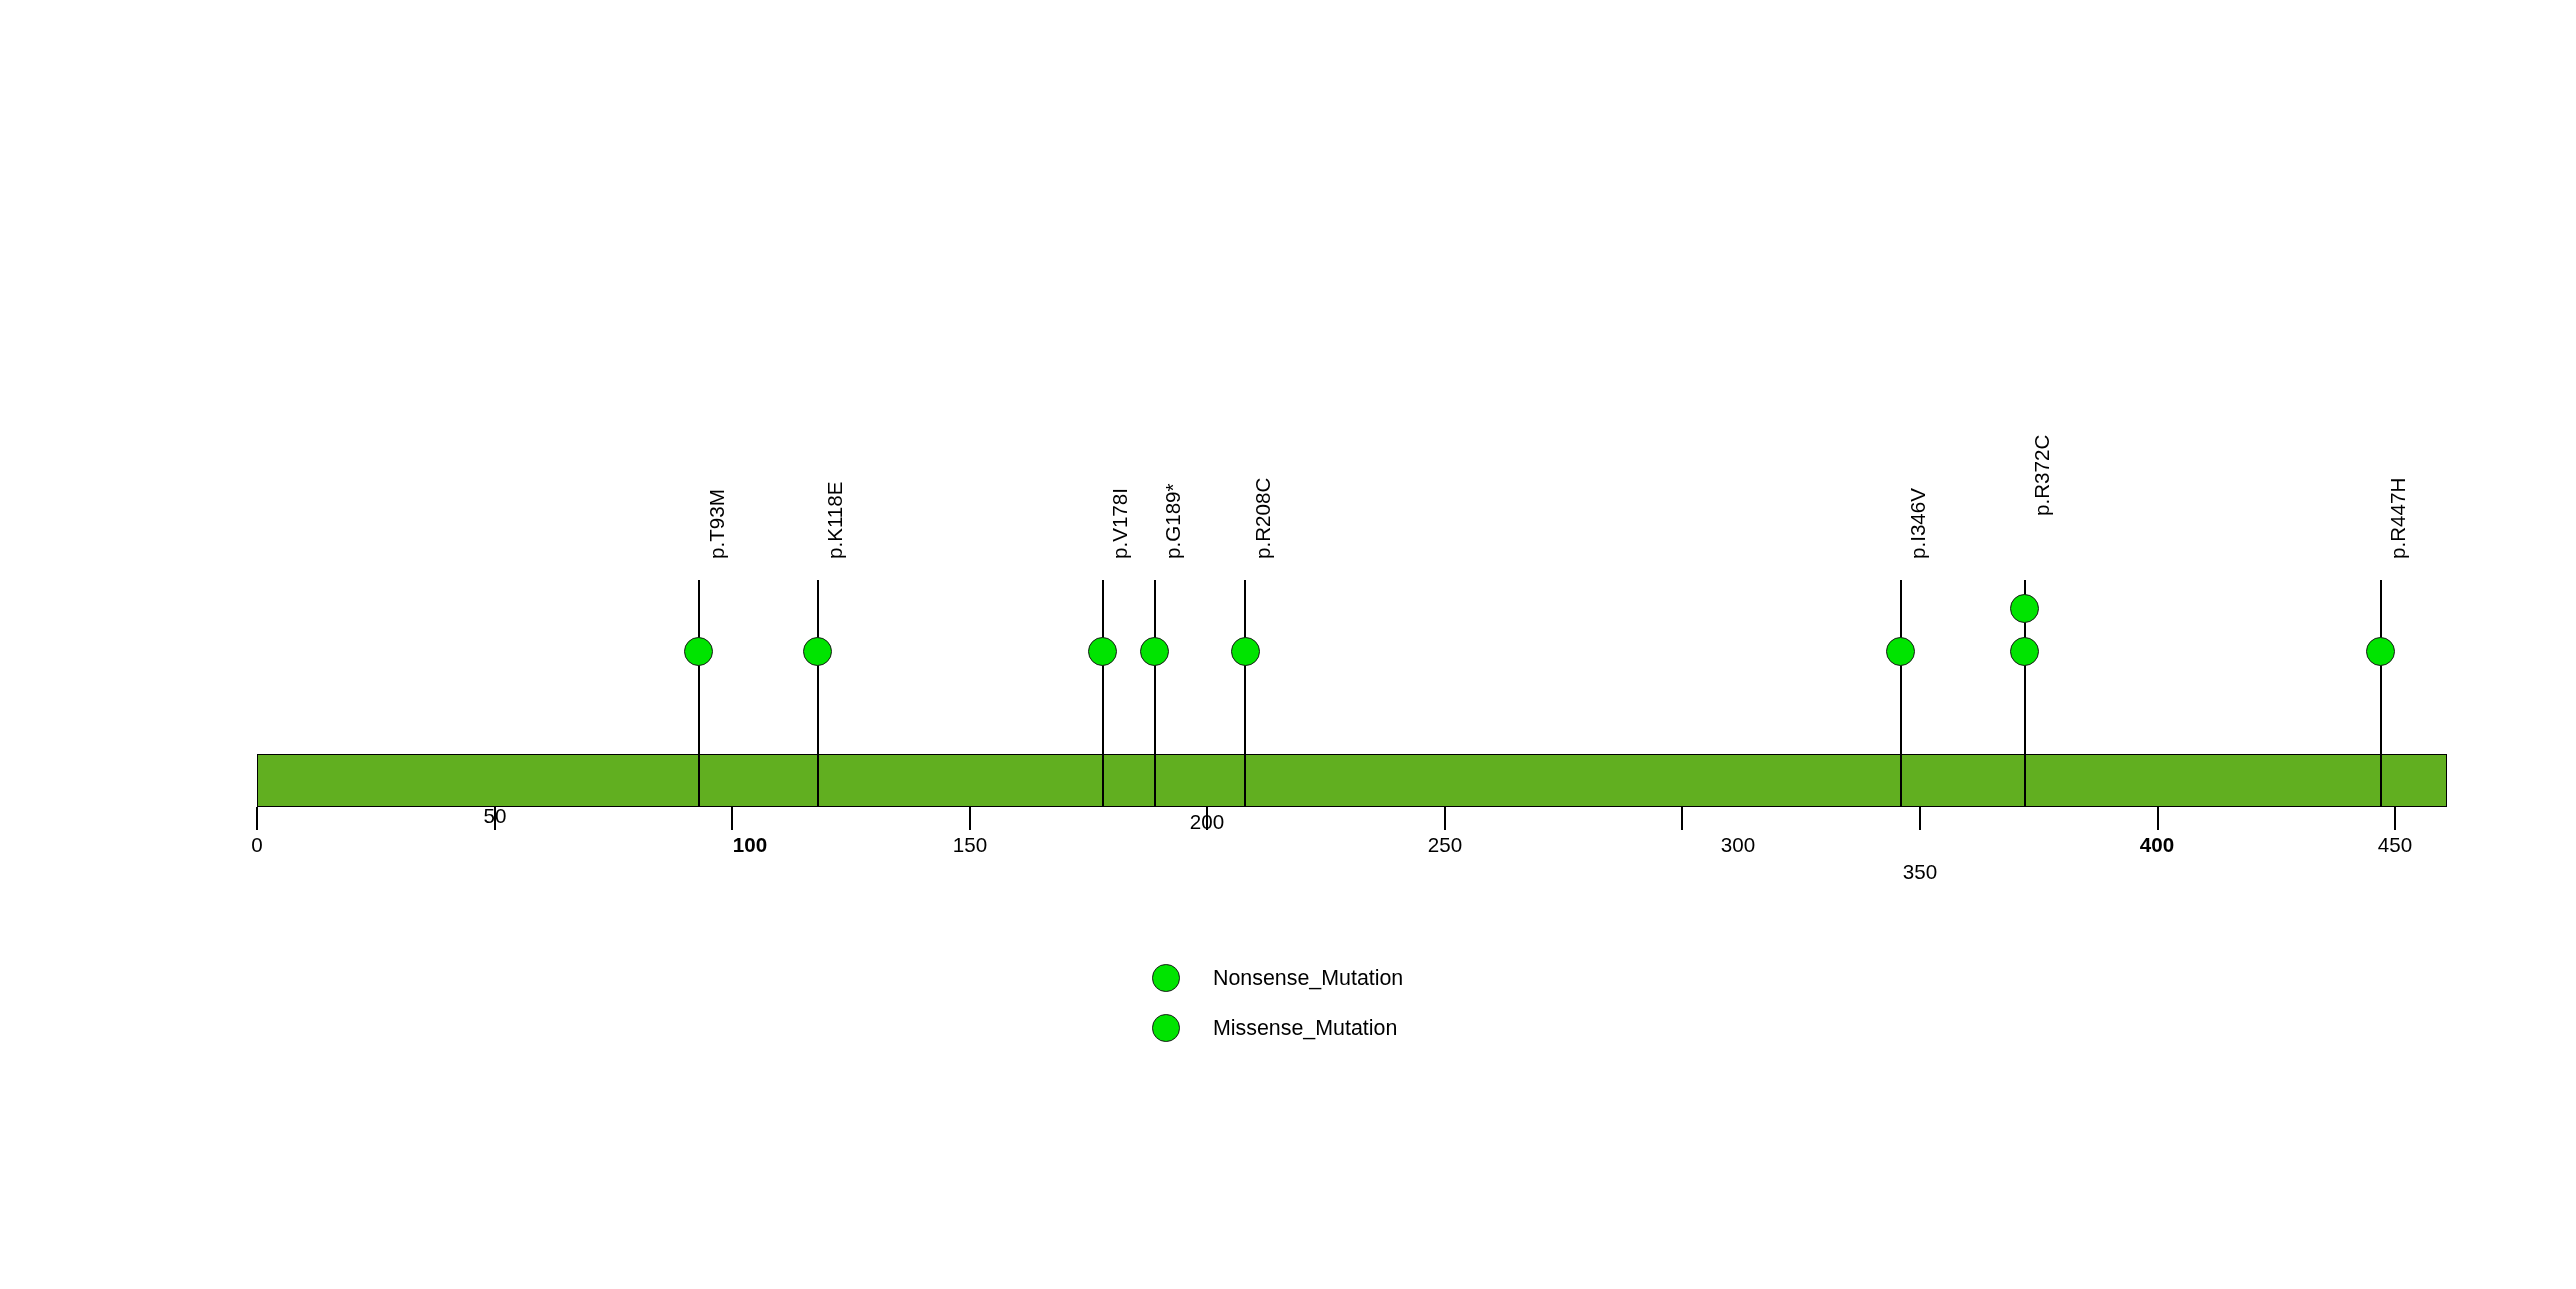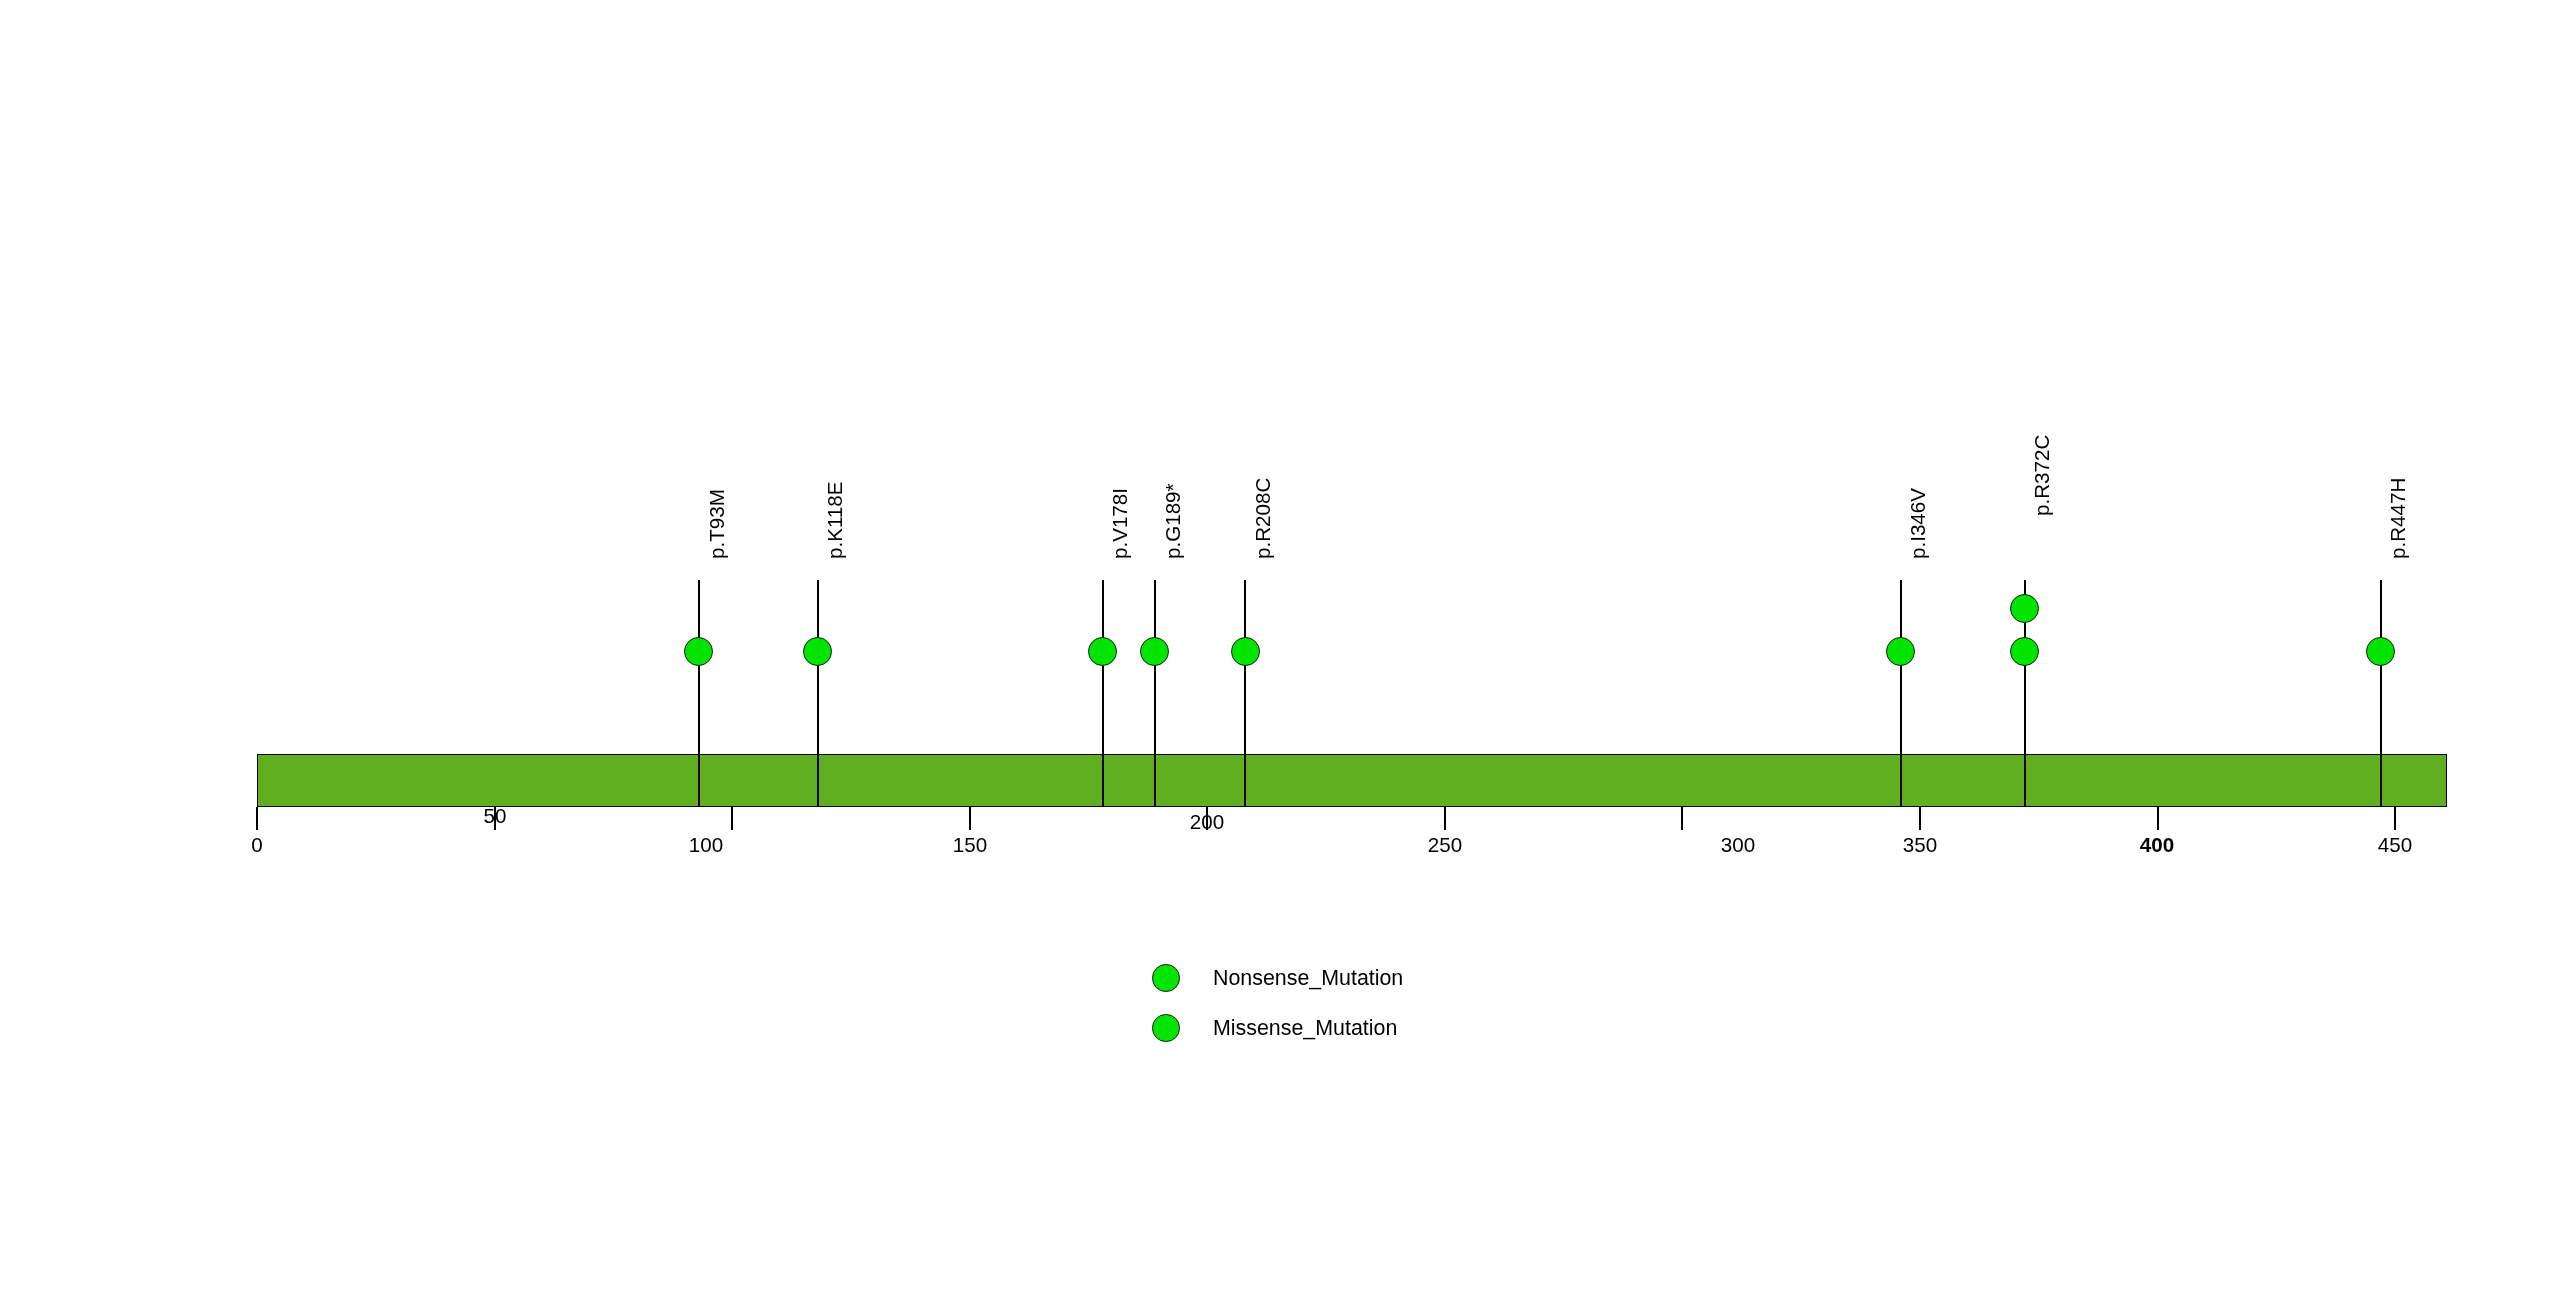--- a/index.html
+++ b/index.html
@@ -103,31 +103,31 @@
 <div id="stage">
 
   <div id="backbone-bar" style="left: 257px; top: 754px; width: 2190px; height: 53px; background: rgb(97, 175, 32); border-color: rgb(0, 0, 0);"></div>
 
   <div id="axis-layer">
       <div class="axis-tick-mark" style="left: 256px; top: 807px; height: 23px;"></div>
       <div class="axis-tick-label" style="left: 211px; top: 835px; width: 92px;">0</div>
       <div class="axis-tick-mark" style="left: 494px; top: 807px; height: 23px;"></div>
       <div class="axis-tick-label" style="left: 449px; top: 806px; width: 92px;">50</div>
       <div class="axis-tick-mark" style="left: 731px; top: 807px; height: 23px;"></div>
-      <div class="axis-tick-label" style="left: 660px; top: 835px; width: 92px;">100</div>
+      <div class="axis-tick-label" style="left: 704px; top: 835px; width: 92px; font-weight: bold;">100</div>
       <div class="axis-tick-mark" style="left: 969px; top: 807px; height: 23px;"></div>
       <div class="axis-tick-label" style="left: 924px; top: 835px; width: 92px;">150</div>
       <div class="axis-tick-mark" style="left: 1206px; top: 807px; height: 23px;"></div>
       <div class="axis-tick-label" style="left: 1161px; top: 812px; width: 92px;">200</div>
       <div class="axis-tick-mark" style="left: 1444px; top: 807px; height: 23px;"></div>
       <div class="axis-tick-label" style="left: 1399px; top: 835px; width: 92px;">250</div>
       <div class="axis-tick-mark" style="left: 1681px; top: 807px; height: 23px;"></div>
       <div class="axis-tick-label" style="left: 1692px; top: 835px; width: 92px;">300</div>
       <div class="axis-tick-mark" style="left: 1919px; top: 807px; height: 23px;"></div>
-      <div class="axis-tick-label" style="left: 1874px; top: 835px; width: 92px;">350</div>
+      <div class="axis-tick-label" style="left: 1874px; top: 862px; width: 92px;">350</div>
       <div class="axis-tick-mark" style="left: 2157px; top: 807px; height: 23px;"></div>
       <div class="axis-tick-label" style="left: 2111px; top: 835px; width: 92px; font-weight: bold;">400</div>
       <div class="axis-tick-mark" style="left: 2394px; top: 807px; height: 23px;"></div>
       <div class="axis-tick-label" style="left: 2349px; top: 835px; width: 92px;">450</div>
     </div>
 
   <div id="lolli-layer">
       <div class="lolli-stem" style="left: 698px; top: 580px; height: 227px;"></div>
       <div class="lolli-dot" style="left: 684px; top: 637px; width: 29px; height: 29px; background: rgb(0, 228, 0);"></div>
       <div class="lolli-label" style="left: 707px; top: 559px;">p.T93M</div>

